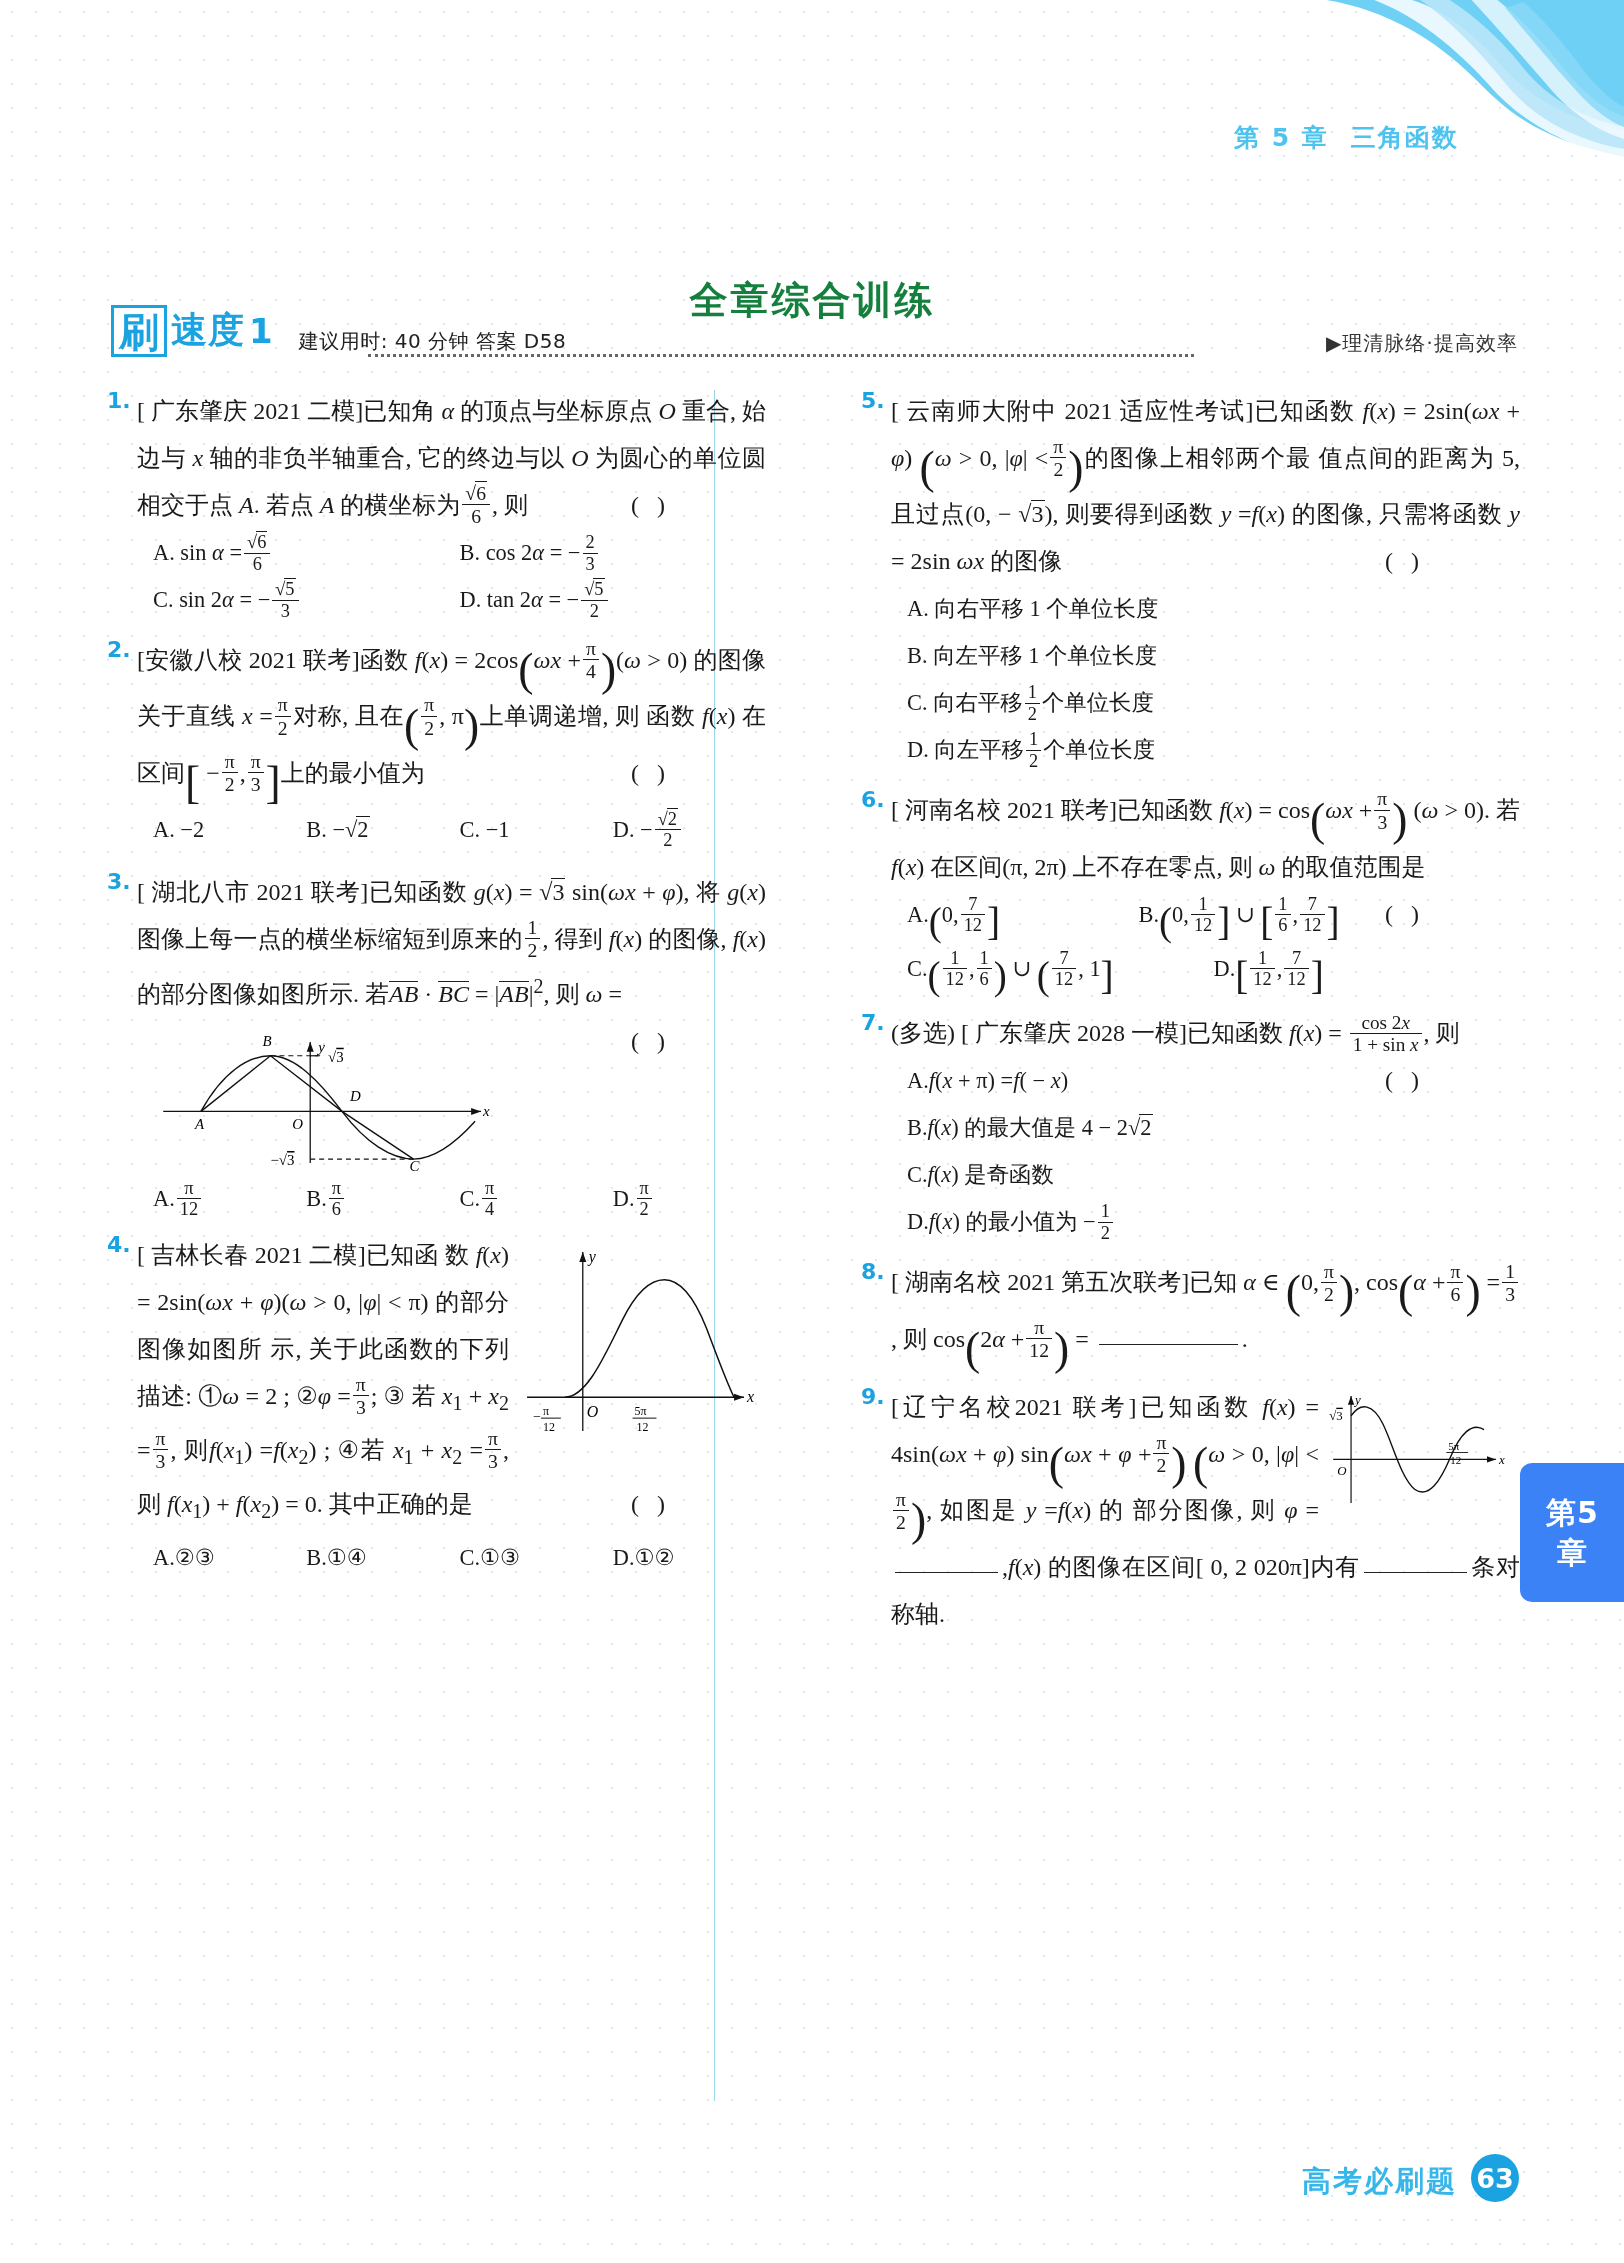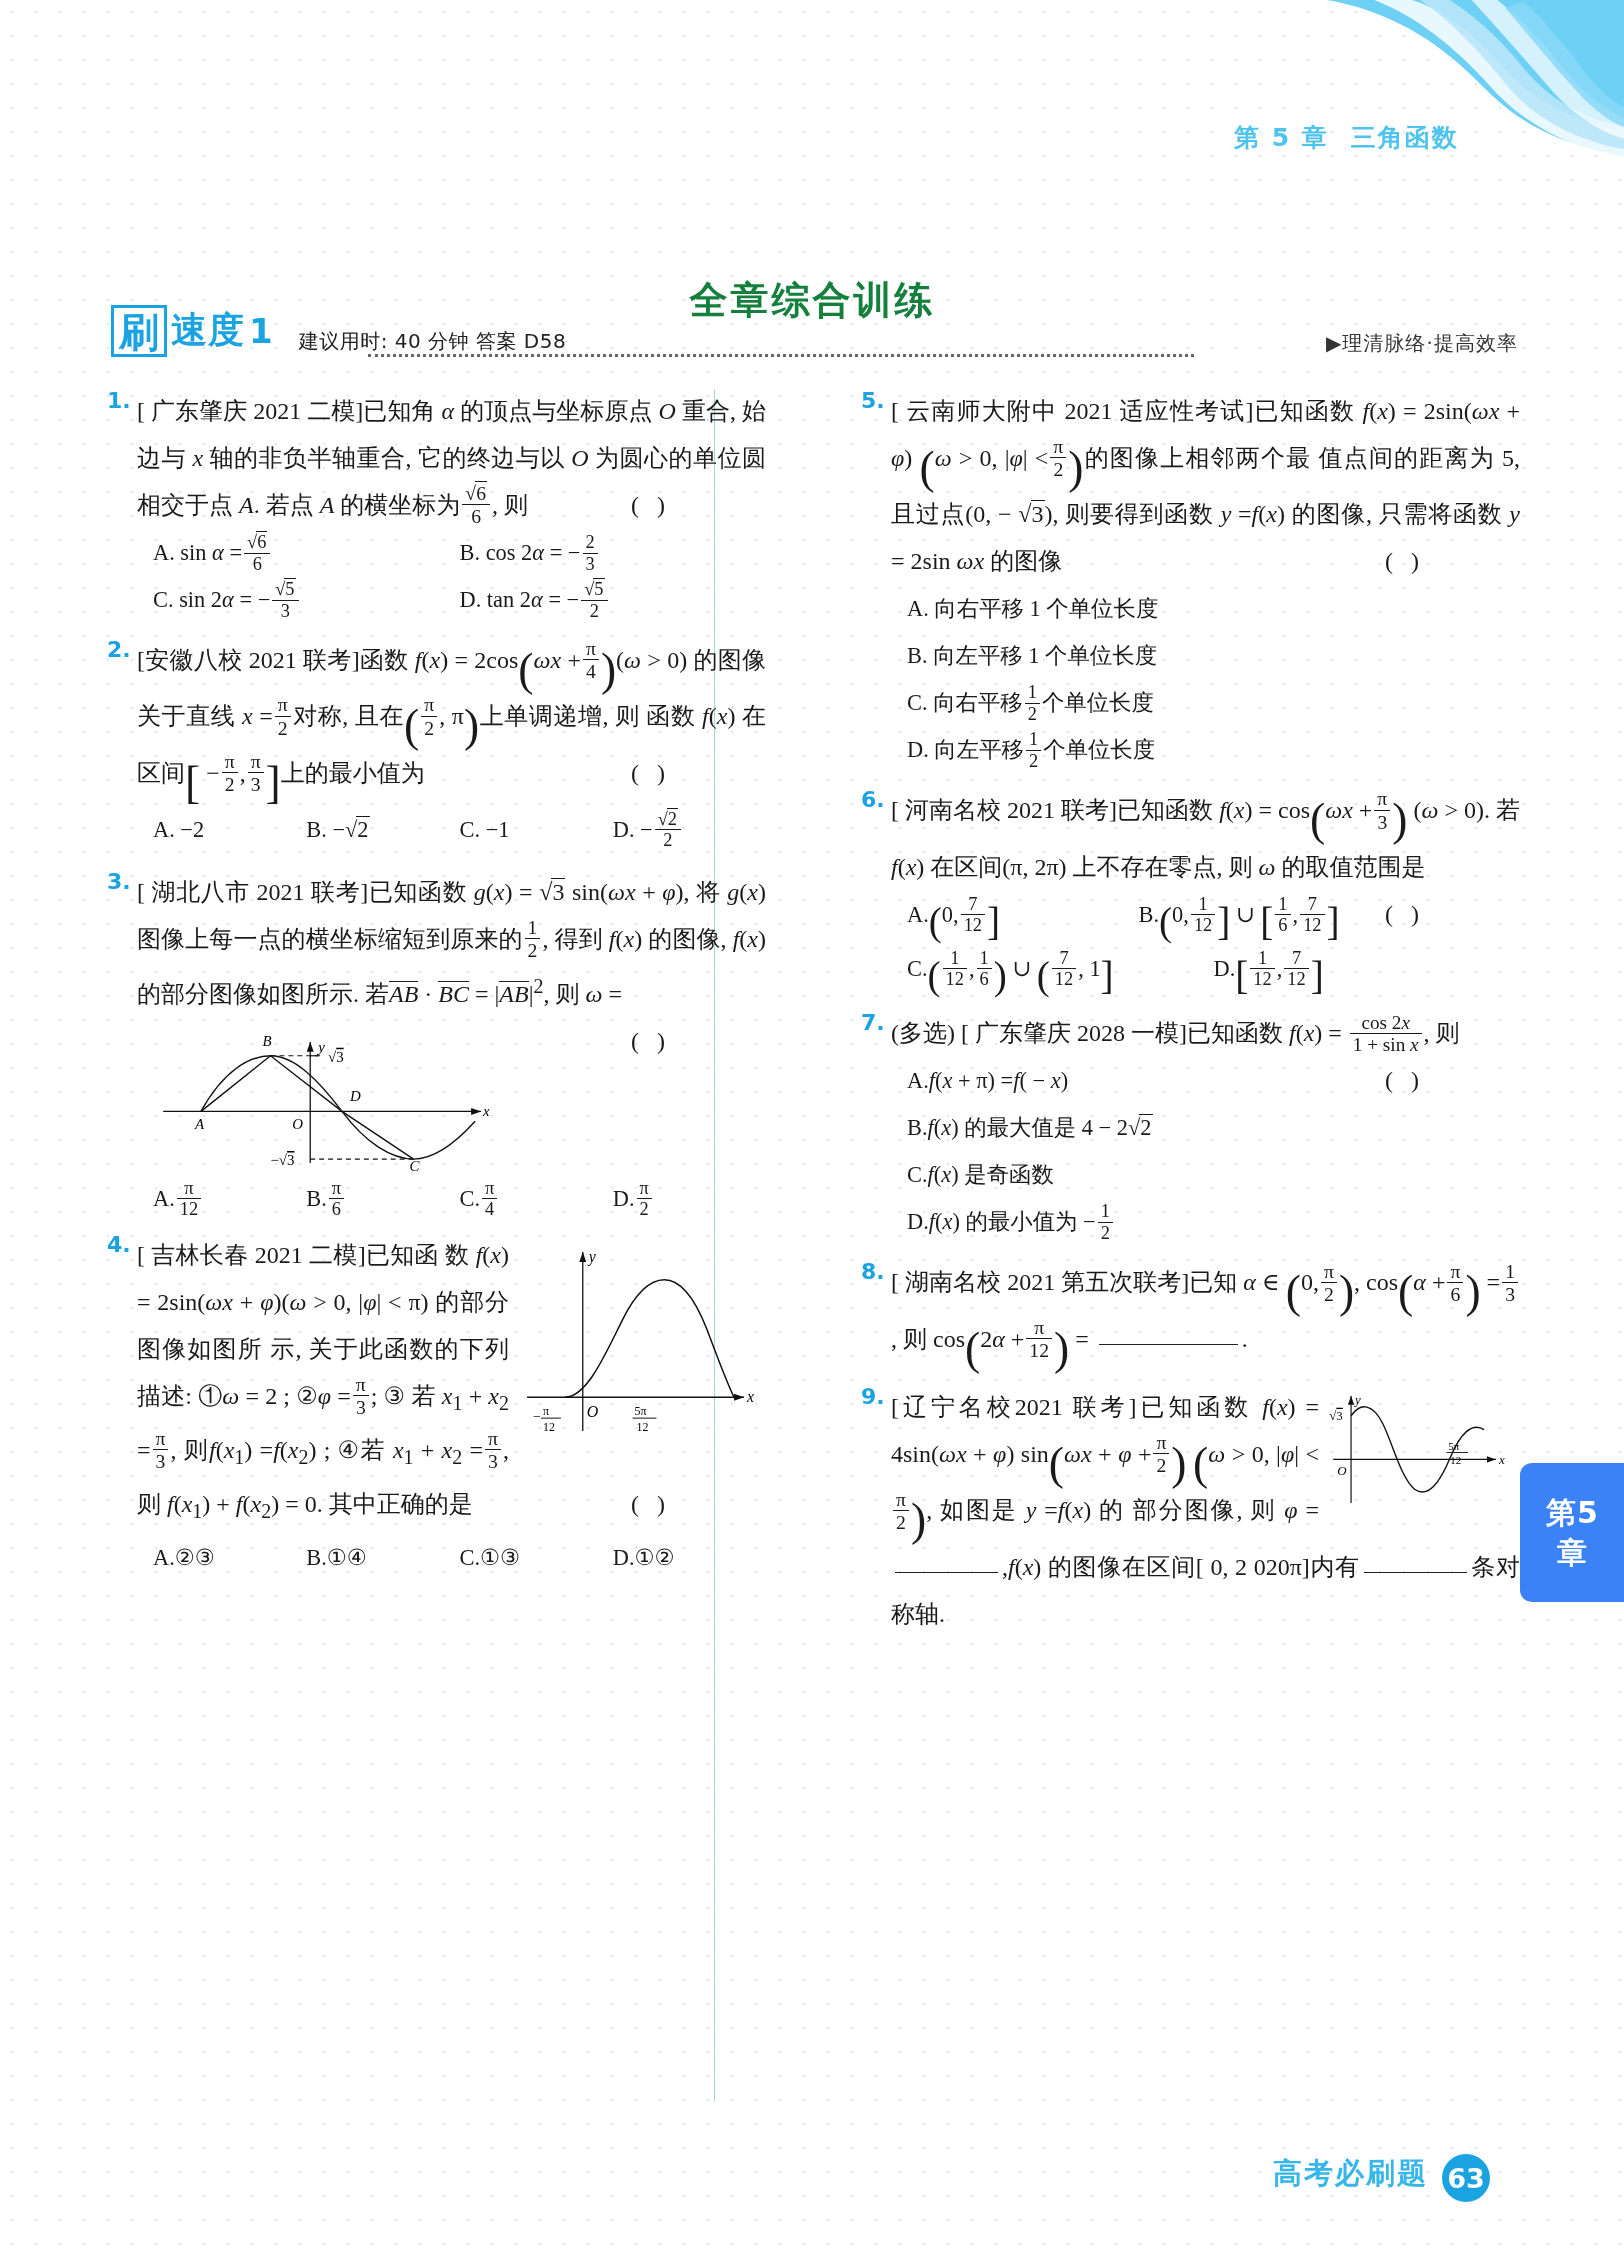--- a/index.html
+++ b/index.html
@@ -121,21 +121,21 @@
     position:absolute;right:0;top:1463px;width:105px;height:139px;
     background:#3b82f6;border-radius:12px 0 0 12px;
     color:#fff;font-weight:bold;font-size:30px;line-height:40px;
     font-family:"DejaVu Sans","Liberation Sans",sans-serif;
     display:flex;flex-direction:column;align-items:center;justify-content:center;
     letter-spacing:1px;
   }
 
   
   #footer{
-    position:absolute;right:135px;bottom:62px;display:flex;align-items:flex-start;
+    position:absolute;right:106px;bottom:62px;display:flex;align-items:flex-end;
   }
   #footer .ft{
     color:#37b6ea;font-weight:bold;font-size:29px;letter-spacing:2px;
     font-family:"DejaVu Sans","Liberation Sans",sans-serif;
   }
   #footer .pg{
     margin-left:14px;width:48px;height:48px;border-radius:50%;
     background:#1aa3e0;color:#fff;font-weight:bold;font-size:27px;
     display:flex;align-items:center;justify-content:center;
     font-family:"DejaVu Sans","Liberation Sans",sans-serif;

